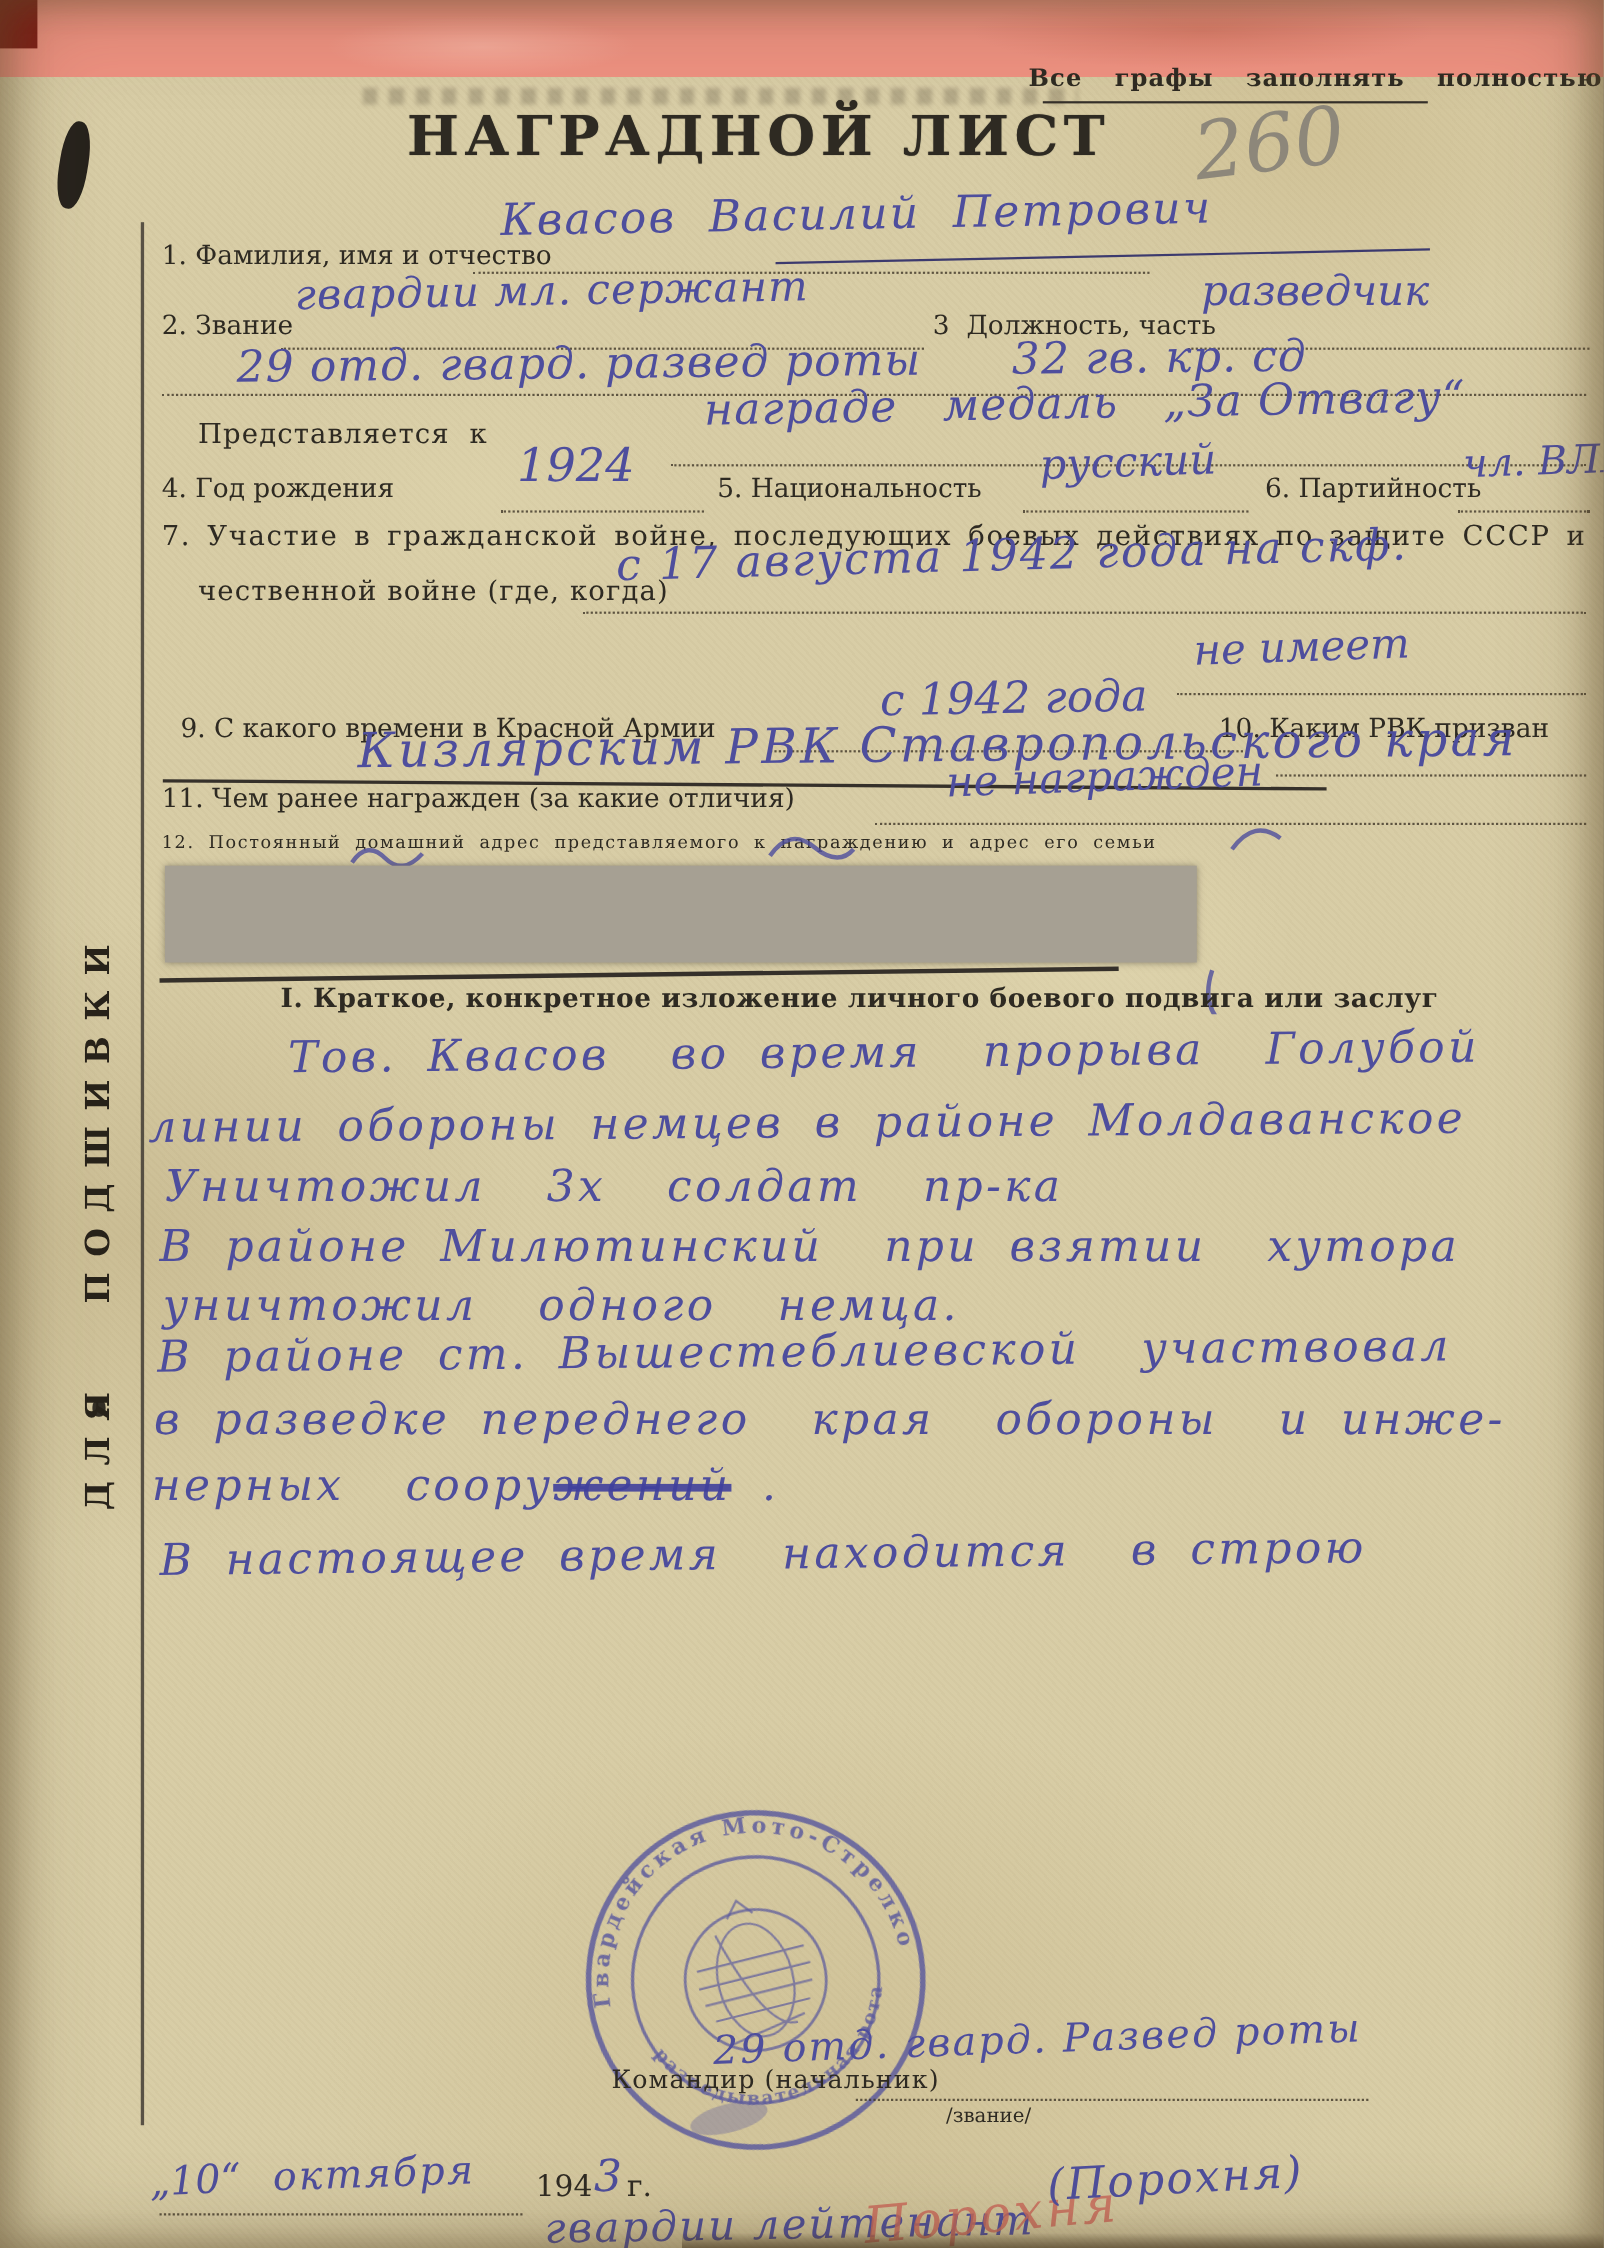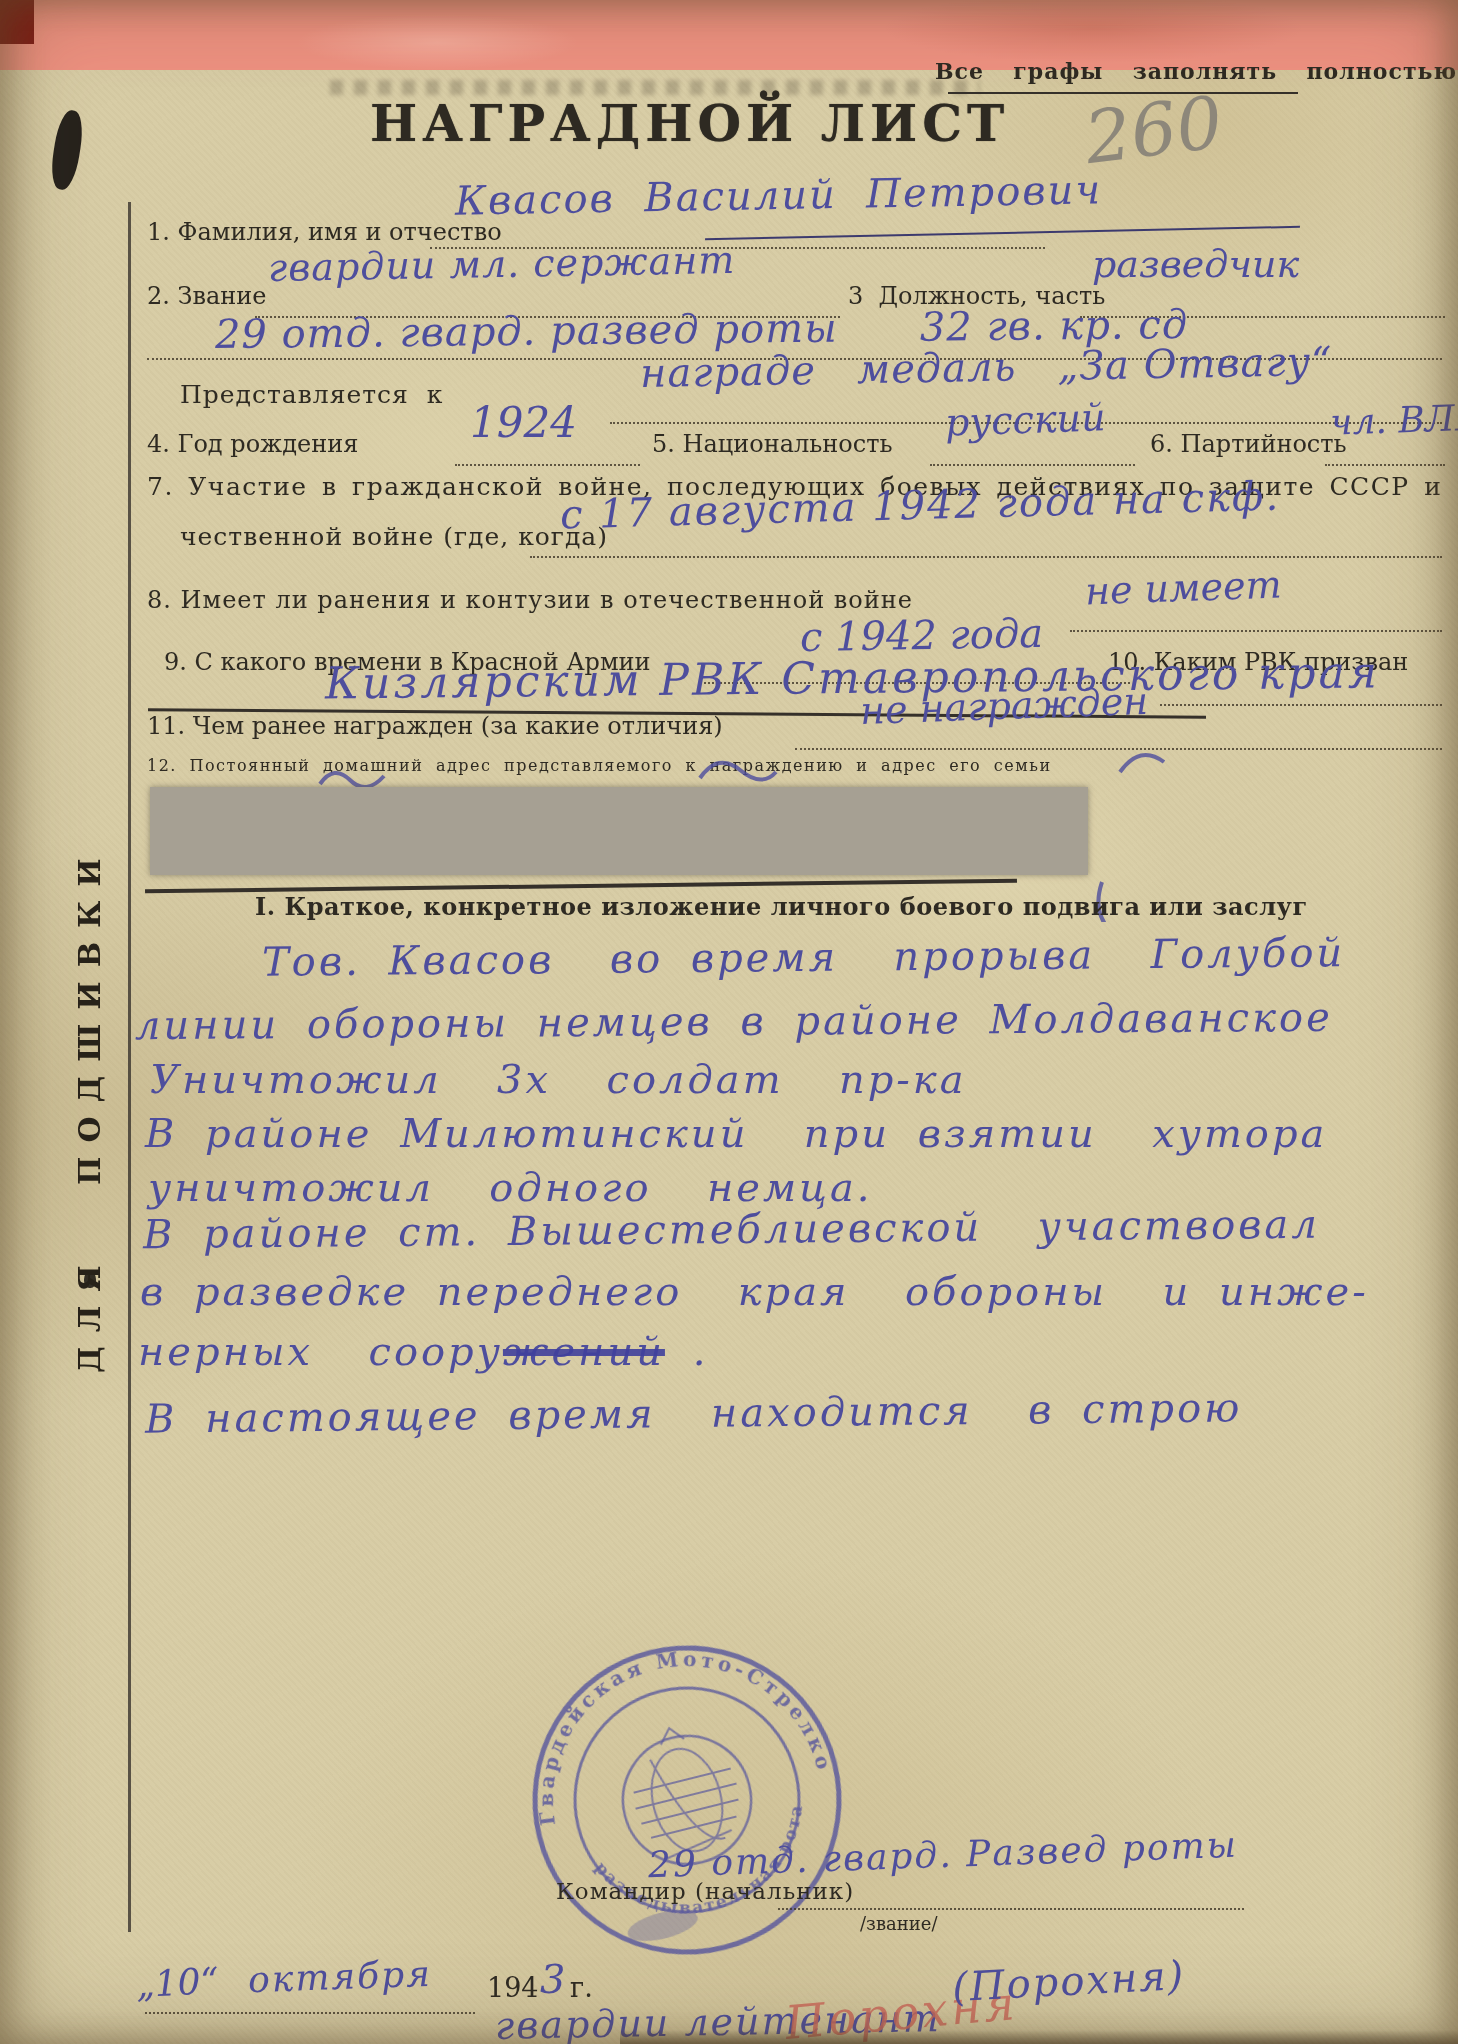--- a/index.html
+++ b/index.html
@@ -92,21 +92,20 @@
   <div class="dot" style="left:930px;top:464px;width:205px;"></div>
   <div class="abs printed" style="left:1150px;top:430px;font-size:24px;">6. Партийность</div>
   <div class="abs hand" style="left:1330px;top:398px;font-size:36px;transform:rotate(-2deg);">чл. ВЛКСМ</div>
   <div class="dot" style="left:1325px;top:464px;width:120px;"></div>
 
   <div class="abs printed" style="left:147px;top:472px;font-size:25px;letter-spacing:1.5px;word-spacing:5px;">7. Участие в гражданской войне, последующих боевых действиях по защите СССР и оте-</div>
   <div class="abs printed" style="left:180px;top:522px;font-size:25px;letter-spacing:1px;">чественной войне (где, когда)</div>
   <div class="abs hand" style="left:560px;top:482px;font-size:40px;letter-spacing:2px;transform:rotate(-1.5deg);">с 17 августа 1942 года на скф.</div>
   <div class="dot" style="left:530px;top:556px;width:912px;"></div>
 
-  <div class="abs printed" style="left:147px;top:586px;font-size:24px;letter-spacing:1px;">8. Имеет ли ранения и контузии в отечественной войне</div>
   <div class="abs hand" style="left:1085px;top:566px;font-size:38px;transform:rotate(-2deg);">не имеет</div>
   <div class="dot" style="left:1070px;top:630px;width:372px;"></div>
 
   <div class="abs printed" style="left:164px;top:648px;font-size:24px;">9. С какого времени в Красной Армии</div>
   <div class="abs hand" style="left:800px;top:612px;font-size:40px;transform:rotate(-1deg);">с 1942 года</div>
   <div class="dot" style="left:700px;top:682px;width:430px;"></div>
   <div class="abs printed" style="left:1108px;top:648px;font-size:24px;">10. Каким РВК призван</div>
 
   <div class="abs hand" style="left:325px;top:652px;font-size:44px;letter-spacing:3px;transform:rotate(-0.6deg);">Кизлярским РВК Ставропольского края</div>
   <div class="dot" style="left:1160px;top:704px;width:282px;"></div>

